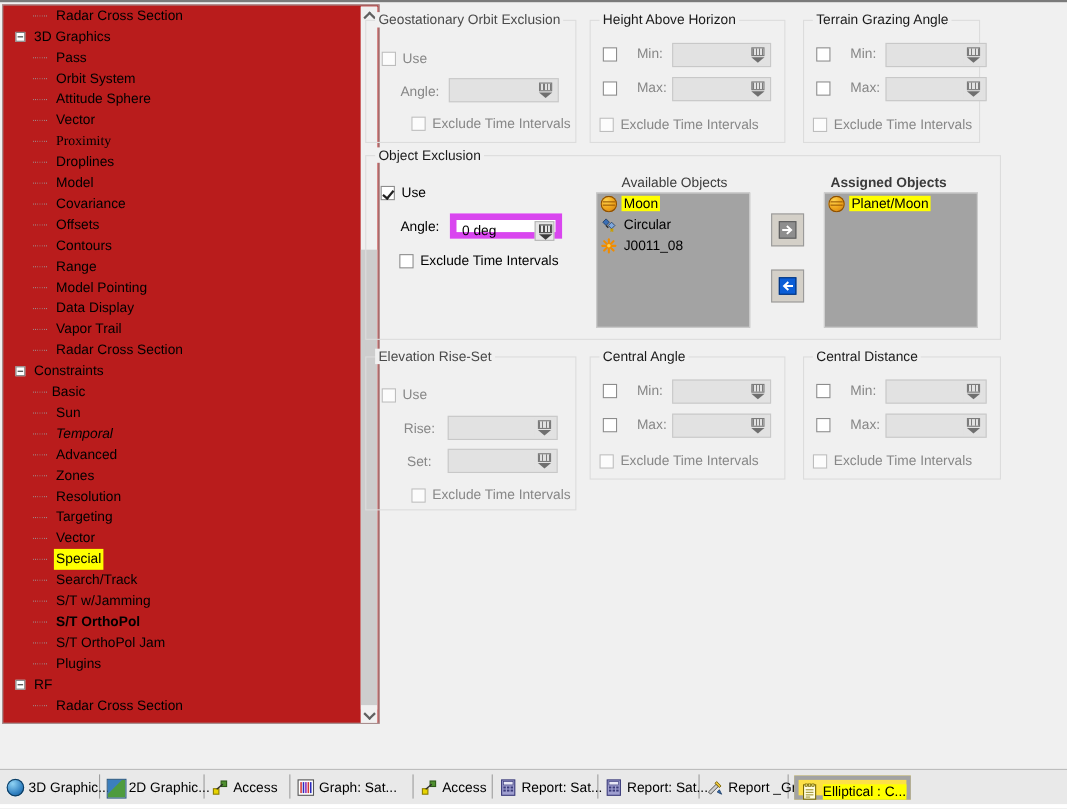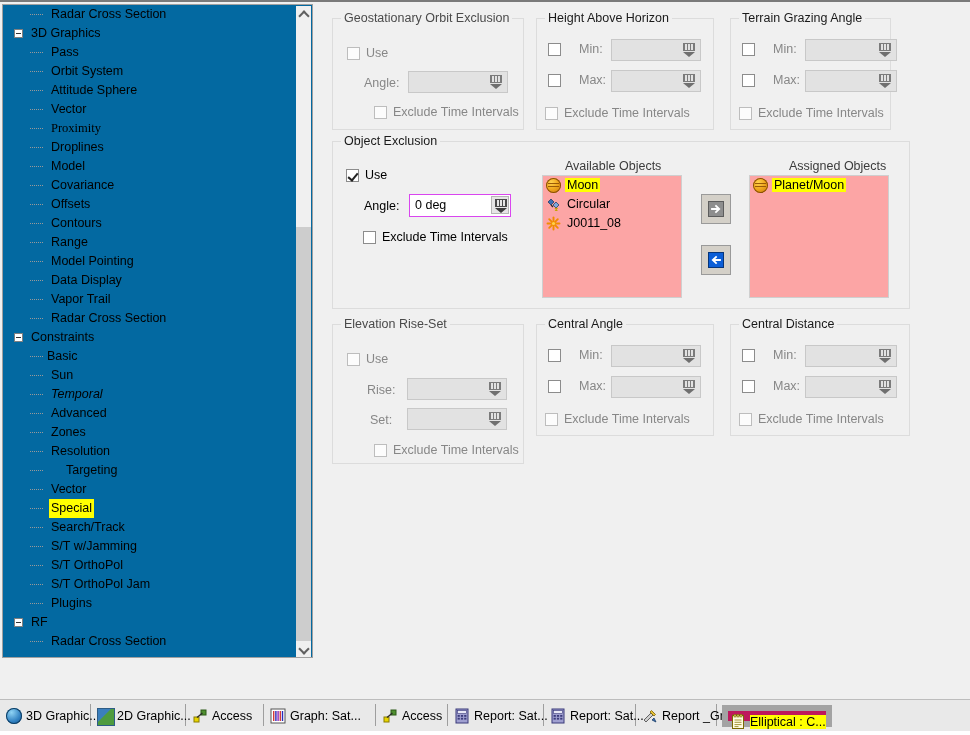--- a/index.html
+++ b/index.html
@@ -10,22 +10,22 @@
     font-size:12px;color:#000;
     -webkit-font-smoothing:antialiased;
   }
   .app{position:relative;width:970px;height:735px;background:#f0f0f0;}
 
   
   .dialog{position:absolute;left:0;top:0;width:970px;height:698px;background:#f0f0f0;
           border-top:2px solid #7a7a7a;box-sizing:border-box;}
 
   
-  .tree-panel{position:absolute;left:2px;top:2px;width:311px;height:654px;
-              background:#0369a1;border:1px solid #a0a0a0;box-sizing:border-box;overflow:hidden;}
+  .tree-panel{position:absolute;left:2px;top:2px;width:343px;height:654px;
+              background:#b91c1c;border:1px solid #a0a0a0;box-sizing:border-box;overflow:hidden;}
   .tree-inner{position:absolute;left:0;top:0;width:296px;height:652px;overflow:hidden;}
   .tnode{position:relative;height:19px;line-height:19px;white-space:nowrap;font-size:12.5px;}
   .tnode .lbl{position:absolute;white-space:nowrap;}
   .tnode .lbl.hl{background:#ffff00;padding:0 2px;margin-left:-2px;}
   .expander{position:absolute;width:9px;height:9px;border:1px solid #808080;background:#fff;
             top:5px;box-sizing:border-box;}
   .expander:before{content:"";position:absolute;left:1px;top:3px;width:5px;height:1px;background:#333;}
   .dots{position:absolute;top:9px;width:13px;height:1px;
         background-image:linear-gradient(to right,#999 1px,transparent 1px);
         background-size:2px 1px;}
@@ -49,36 +49,36 @@
   .cb{position:absolute;width:13px;height:13px;border:1px solid #8c8c8c;background:#fff;
       box-sizing:border-box;}
   .cb.dis{border-color:#bdbdbd;background:#fcfcfc;}
   .cb.on:after{content:"";position:absolute;left:3px;top:1px;width:4px;height:8px;
                border-right:2px solid #222;border-bottom:2px solid #222;transform:rotate(40deg);}
   .lab{position:absolute;font-size:12.5px;color:#000;white-space:nowrap;}
   .lab.dis{color:#878787;}
 
   .spin{position:absolute;height:22px;border:1px solid #c8c8c8;background:#e2e2e2;
         box-sizing:border-box;}
-  .spin.en{background:#ffffff;border:1px solid #d946ef;text-align:center;}
+  .spin.en{background:#ffffff;border:6px solid #d946ef;text-align:center;}
   .spin .val{position:absolute;left:5px;top:3px;font-size:12.5px;color:#000;}
   .spin .btn{position:absolute;right:2px;top:1px;width:18px;height:18px;background:#e2e2e2;}
   .spin.en .btn{background:#e6e6e6;border:1px solid #b5b5b5;box-sizing:border-box;right:1px;top:1px;}
   .spin .grip{position:absolute;left:3px;top:2px;width:12px;height:8px;
         background-image:repeating-linear-gradient(to right,#4a4a4a 0 1px,transparent 1px 3px);
         border:1px solid #4a4a4a;box-sizing:border-box;}
   .spin.dis .grip{background-image:repeating-linear-gradient(to right,#7b7b7b 0 1px,transparent 1px 3px);
         border-color:#7b7b7b;}
   .spin .tri{position:absolute;left:3px;top:11px;width:0;height:0;border-left:6px solid transparent;
         border-right:6px solid transparent;border-top:5px solid #3c3c3c;}
   .spin.dis .tri{border-top-color:#6f6f6f;}
 
   
   .listhdr{position:absolute;font-size:12.5px;color:#3b3b3b;white-space:nowrap;}
-  .listbox{position:absolute;background:#fca5a5;border:1px solid #cfcfcf;box-sizing:border-box;
+  .listbox{position:absolute;background:#a3a3a3;border:1px solid #cfcfcf;box-sizing:border-box;
            overflow:hidden;}
   .litem{position:relative;height:19px;line-height:19px;padding-left:22px;font-size:12.5px;
          white-space:nowrap;}
   .litem .txt{background:transparent;padding:0 2px;}
   .litem .txt.hl{background:#ffff00;}
   .ico{position:absolute;left:3px;top:2px;width:15px;height:15px;}
 
   
   .ico-moon{border-radius:50%;background:radial-gradient(circle at 35% 30%,#ffd24d 0%,#f0a81e 45%,#c9740b 100%);
             box-shadow:inset 0 0 0 1px #8a4f06;}
@@ -101,21 +101,21 @@
         box-sizing:border-box;font-size:12.5px;color:#000;text-align:center;line-height:20px;}
   .dbtn.dis{color:#a0a0a0;background:#f1f1f1;border-color:#c8c8c8;}
 
   
   .taskbar{position:absolute;left:0;top:699px;width:970px;height:36px;background:#e9e9e9;
            border-top:1px solid #bdbdbd;}
   .tbitem{position:absolute;top:5px;height:22px;line-height:22px;font-size:12.5px;color:#000;
           white-space:nowrap;padding-left:22px;}
   .tbitem .tbico{position:absolute;left:2px;top:3px;width:16px;height:16px;}
   .tbsep{position:absolute;top:4px;width:1px;height:22px;background:#9e9e9e;}
-  .tbitem.active{border:6px solid #a3a3a3;background:#be185d;box-sizing:border-box;}
+  .tbitem.active{border:4px solid #a3a3a3;background:#fde047;box-sizing:border-box;}
   .tbhl{background:#ffff00;}
   .globe{border-radius:50%;background:radial-gradient(circle at 35% 28%,#8fd3f4 0%,#2f7fc0 60%,#14507f 100%);
          box-shadow:inset 0 0 0 1px #0d3c61;}
   .map2d{background:linear-gradient(135deg,#3b7fbd 0%,#3b7fbd 40%,#4e9b3e 41%,#4e9b3e 100%);
          border:1px solid #2d5c86;}
   .taskbottom{position:absolute;left:0;top:731px;width:970px;height:4px;background:#ffffff;}
 </style>
 </head>
 <body>
 
@@ -216,41 +216,41 @@
           <div class="tnode">
             <span class="dots" style="left: 27px;"></span>
             <span class="lbl" style="left: 48px;">Zones</span>
           </div>
           <div class="tnode">
             <span class="dots" style="left: 27px;"></span>
             <span class="lbl" style="left: 48px;">Resolution</span>
           </div>
           <div class="tnode">
             <span class="dots" style="left: 27px;"></span>
-            <span class="lbl" style="left: 63px;">Targeting</span>
+            <span class="lbl" style="left: 48px;">Targeting</span>
           </div>
           <div class="tnode">
             <span class="dots" style="left: 27px;"></span>
             <span class="lbl" style="left: 48px;">Vector</span>
           </div>
           <div class="tnode">
             <span class="dots" style="left: 27px;"></span>
             <span class="lbl hl" style="left: 48px;">Special</span>
           </div>
           <div class="tnode">
             <span class="dots" style="left: 27px;"></span>
             <span class="lbl" style="left: 48px;">Search/Track</span>
           </div>
           <div class="tnode">
             <span class="dots" style="left: 27px;"></span>
             <span class="lbl" style="left: 48px;">S/T w/Jamming</span>
           </div>
           <div class="tnode">
             <span class="dots" style="left: 27px;"></span>
-            <span class="lbl" style="left: 48px;">S/T OrthoPol</span>
+            <span class="lbl" style="left: 48px; font-weight: bold;">S/T OrthoPol</span>
           </div>
           <div class="tnode">
             <span class="dots" style="left: 27px;"></span>
             <span class="lbl" style="left: 48px;">S/T OrthoPol Jam</span>
           </div>
           <div class="tnode">
             <span class="dots" style="left: 27px;"></span>
             <span class="lbl" style="left: 48px;">Plugins</span>
           </div>
           <div class="tnode">
@@ -398,21 +398,21 @@
         </span>
       </div>
       <div class="xbtn" style="left:368px;top:103px;">
         <span class="inner blue">
           <svg width="14" height="14" viewBox="0 0 14 14">
               <path d="M11 7H5M7 4L3.8 7 7 10" stroke="#ffffff" stroke-width="1.8" fill="none" stroke-linecap="square"></path>
             </svg>
         </span>
       </div>
 
-      <span class="listhdr" style="left:456px;top:17px;">Assigned Objects</span>
+      <span class="listhdr" style="left:422px;top:17px;font-weight:bold;">Assigned Objects</span>
       <div class="listbox" style="left:416px;top:33px;width:140px;height:123px;" id="assigned-list">
           <div class="litem"><span class="ico ico-moon"></span><span class="txt hl">Planet/Moon</span></div>
         </div>
     </div>
 
     <div class="gbox dis" style="left:332px;top:322px;width:192px;height:140px;">
       <span class="cap">Elevation Rise-Set</span>
 
       <div class="cb dis" style="left:14px;top:28px;"></div>
       <span class="lab dis" style="left:33px;top:27px;">Use</span>

